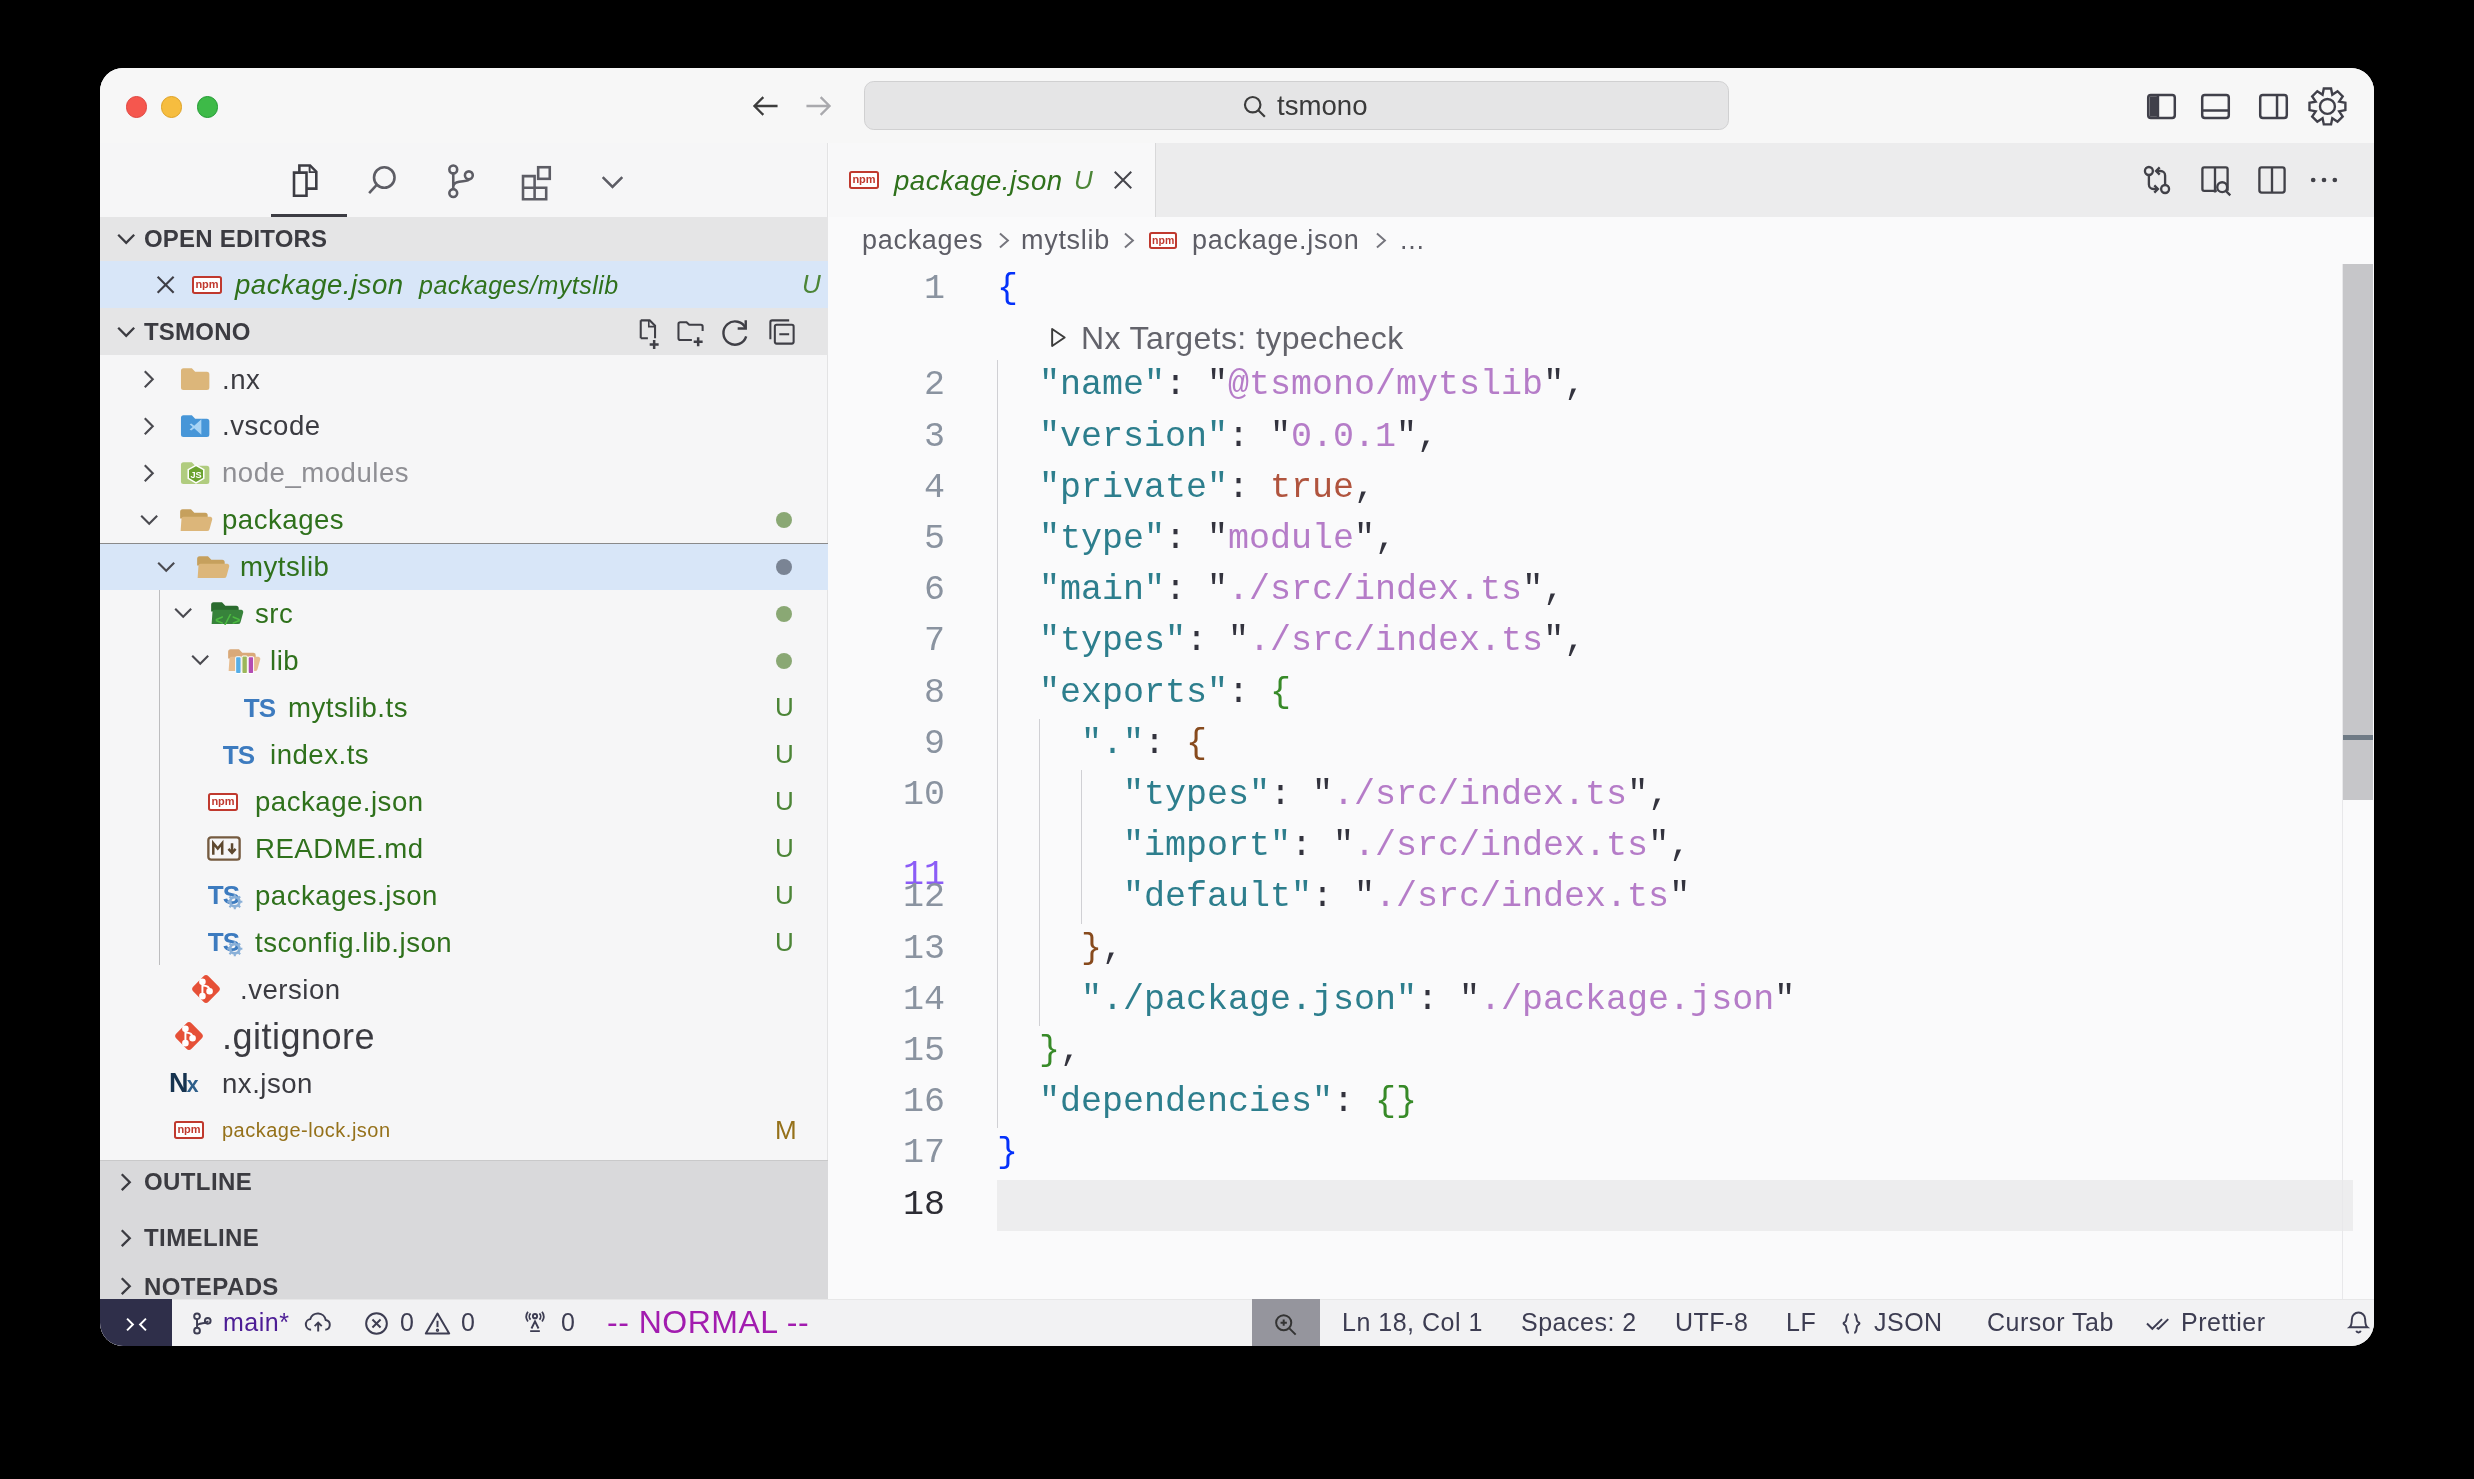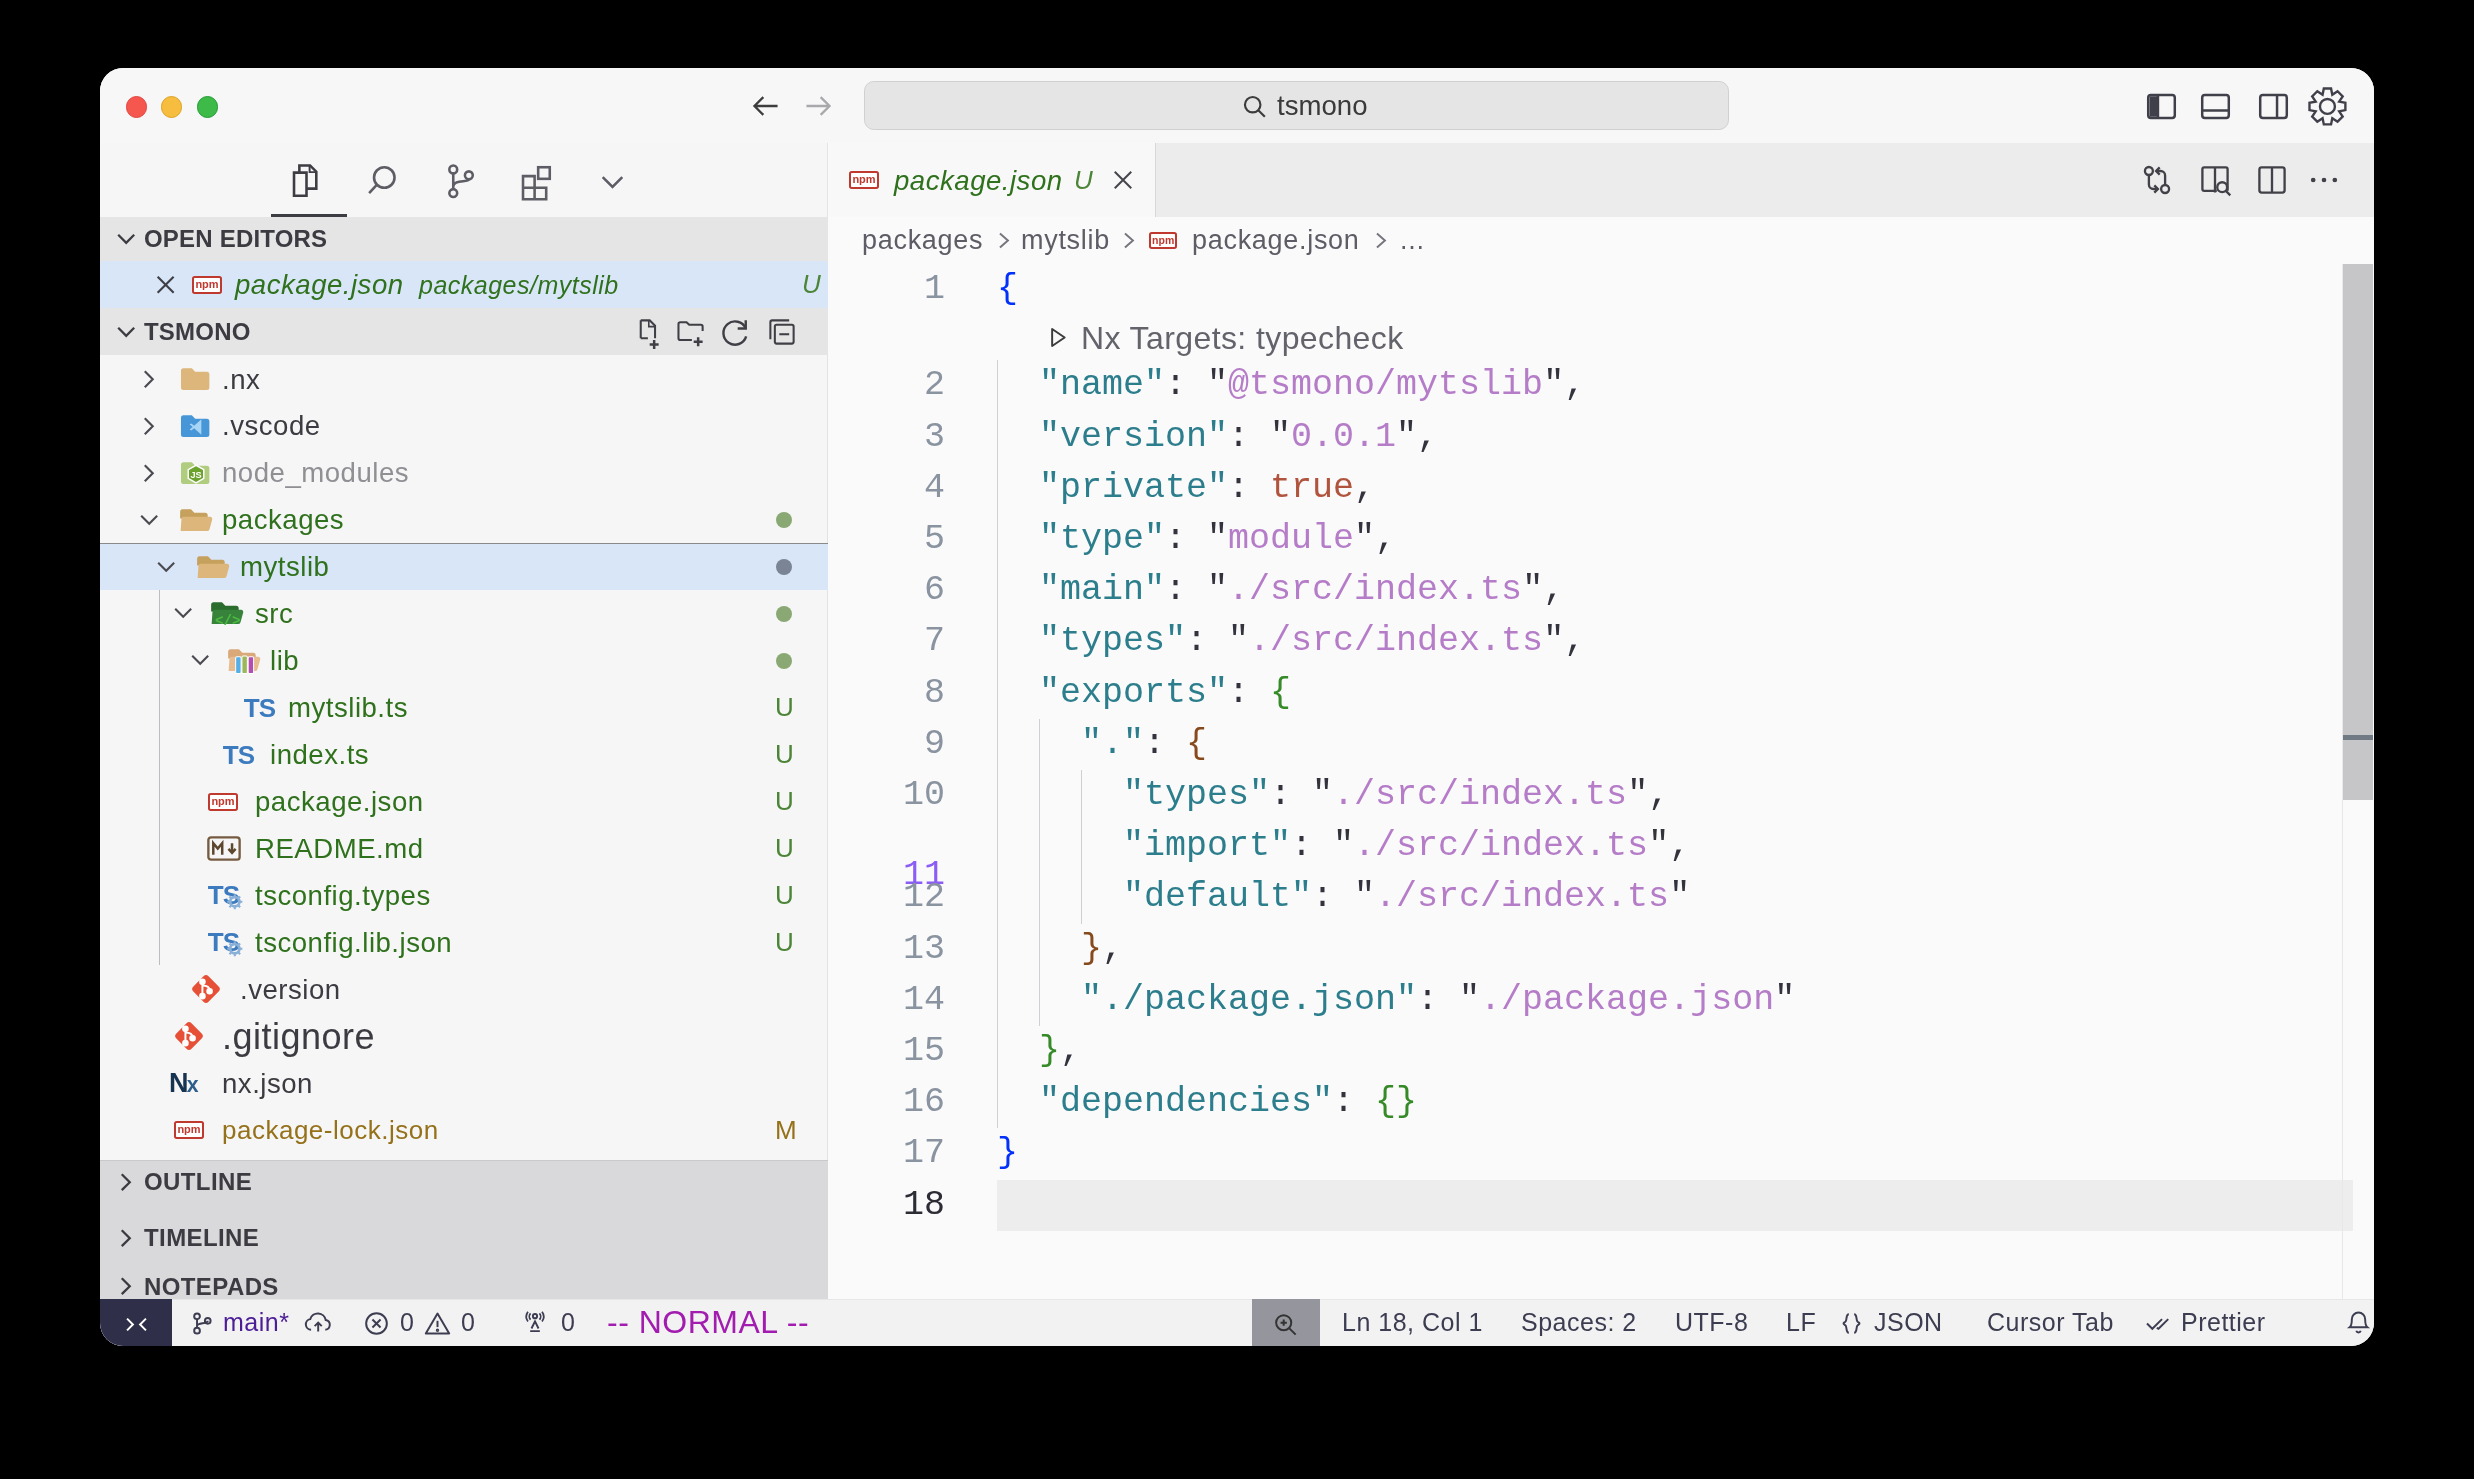--- a/index.html
+++ b/index.html
@@ -189,21 +189,21 @@
     </svg>
 <div class="a" style="left:155px;top:757px;height:47px;line-height:47px;font-size:27.6px;letter-spacing:0.5px;color:#2f711c;white-space:nowrap">README.md</div>
 <div class="a" style="left:675px;top:757px;height:47px;line-height:47px;font-size:26px;color:#4c8537">U</div>
 <div class="a" style="left:102px;top:811px;width:43px;height:32px;font-weight:bold;font-size:26px;color:#3d7bbf;text-align:center;line-height:32px;letter-spacing:-0.9px">TS</div>
     <svg class="a" style="left:125px;top:824px" width="19.6" height="19.6" viewBox="0 0 22 22">
       <circle cx="11" cy="11" r="5.2" fill="none" stroke="#8ab0d8" stroke-width="3.2"></circle>
       <g stroke="#8ab0d8" stroke-width="2.4">
         <path d="M11 2.5v3.5M11 16v3.5M2.5 11H6M16 11h3.5M5 5l2.4 2.4M14.6 14.6 17 17M17 5l-2.4 2.4M7.4 14.6 5 17"></path>
       </g>
     </svg>
-<div class="a" style="left:155px;top:804px;height:47px;line-height:47px;font-size:27.6px;letter-spacing:0.5px;color:#2f711c;white-space:nowrap">tsconfig.types</div>
+<div class="a" style="left:155px;top:804px;height:47px;line-height:47px;font-size:27.6px;letter-spacing:0.5px;color:#2f711c;white-space:nowrap">packages.json</div>
 <div class="a" style="left:675px;top:804px;height:47px;line-height:47px;font-size:26px;color:#4c8537">U</div>
 <div class="a" style="left:102px;top:858px;width:43px;height:32px;font-weight:bold;font-size:26px;color:#3d7bbf;text-align:center;line-height:32px;letter-spacing:-0.9px">TS</div>
     <svg class="a" style="left:125px;top:871px" width="19.6" height="19.6" viewBox="0 0 22 22">
       <circle cx="11" cy="11" r="5.2" fill="none" stroke="#8ab0d8" stroke-width="3.2"></circle>
       <g stroke="#8ab0d8" stroke-width="2.4">
         <path d="M11 2.5v3.5M11 16v3.5M2.5 11H6M16 11h3.5M5 5l2.4 2.4M14.6 14.6 17 17M17 5l-2.4 2.4M7.4 14.6 5 17"></path>
       </g>
     </svg>
 <div class="a" style="left:155px;top:851px;height:47px;line-height:47px;font-size:27.6px;letter-spacing:0.5px;color:#2f711c;white-space:nowrap">tsconfig.lib.json</div>
 <div class="a" style="left:675px;top:851px;height:47px;line-height:47px;font-size:26px;color:#4c8537">U</div>
@@ -226,21 +226,21 @@
         <circle cx="15" cy="11" r="2.6"></circle>
         <circle cx="15" cy="27" r="2.6"></circle>
         <circle cx="23" cy="21.5" r="2.6"></circle>
       </g>
     </svg>
 <div class="a" style="left:122px;top:945px;height:47px;line-height:47px;font-size:36px;letter-spacing:0.5px;color:#3b3b41;white-space:nowrap">.gitignore</div>
 <div class="a" style="left:69px;top:999px;width:39px;height:32px;font-weight:bold;font-size:27px;color:#16334f;line-height:32px;letter-spacing:-1.8px">N<span style="font-size:21.3px;color:#2e5f8a">x</span></div>
 <div class="a" style="left:122px;top:992px;height:47px;line-height:47px;font-size:27.6px;letter-spacing:0.5px;color:#3b3b41;white-space:nowrap">nx.json</div>
 <div class="a" style="left:74px;top:1053px;width:30px;height:18px;background:#fff;border:2.2px solid #c0392e;border-radius:2.7px"></div>
 <div class="a" style="left:74px;top:1052px;width:30px;height:18px;line-height:18px;text-align:center;font-size:11px;font-weight:900;color:#c0392e;letter-spacing:0">npm</div>
-<div class="a" style="left:122px;top:1039px;height:47px;line-height:47px;font-size:26px;letter-spacing:0.5px;color:#95711a;white-space:nowrap">package-lock.json</div>
+<div class="a" style="left:122px;top:1039px;height:47px;line-height:47px;font-size:20px;letter-spacing:0.5px;color:#95711a;white-space:nowrap">package-lock.json</div>
 <div class="a" style="left:675px;top:1039px;height:47px;line-height:47px;font-size:26px;color:#95711a">M</div>
 <div class="a" style="left:0;top:1092px;width:728px;height:139px;background:#d9d9db;border-top:0.9px solid #c9c9ca"></div>
 <svg class="a" style="left:12.4px;top:1100px" width="28.4" height="28.4" viewBox="0 0 32 32" fill="none" stroke="#3b3b41" stroke-width="2.6">
       <path d="m11 7 9 9-9 9"></path>
     </svg>
 <div class="a" style="left:44px;top:1090px;height:48px;line-height:48px;font-size:24px;font-weight:bold;letter-spacing:0.4px;color:#3b3b41">OUTLINE</div>
 <svg class="a" style="left:12.4px;top:1156px" width="28.4" height="28.4" viewBox="0 0 32 32" fill="none" stroke="#3b3b41" stroke-width="2.6">
       <path d="m11 7 9 9-9 9"></path>
     </svg>
 <div class="a" style="left:44px;top:1146px;height:48px;line-height:48px;font-size:24px;font-weight:bold;letter-spacing:0.4px;color:#3b3b41">TIMELINE</div>

